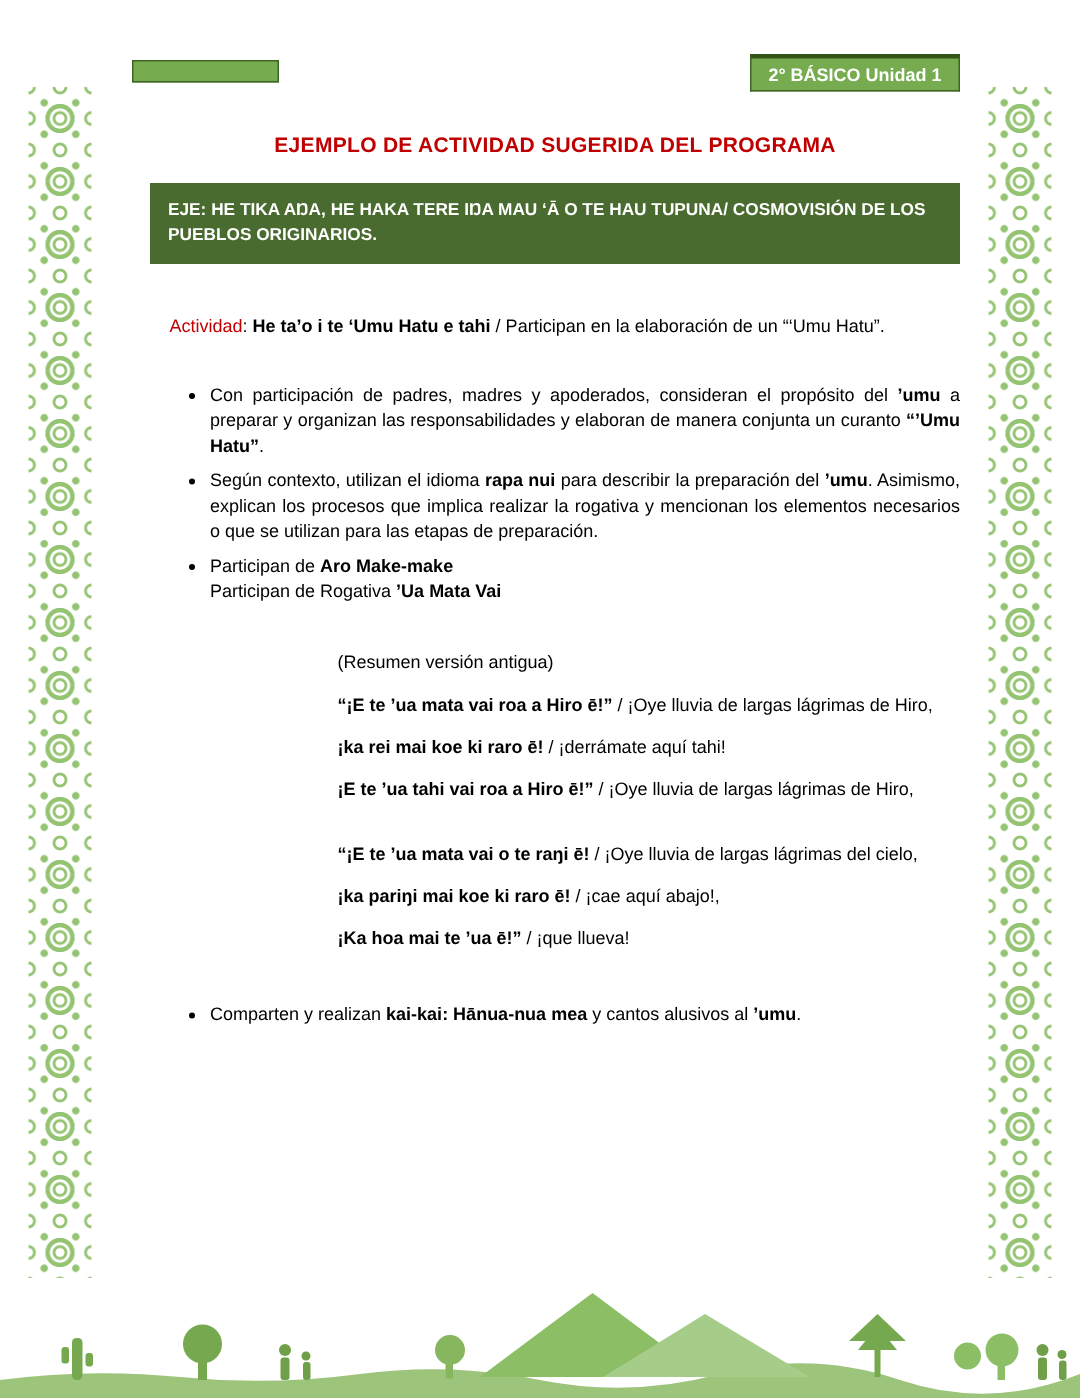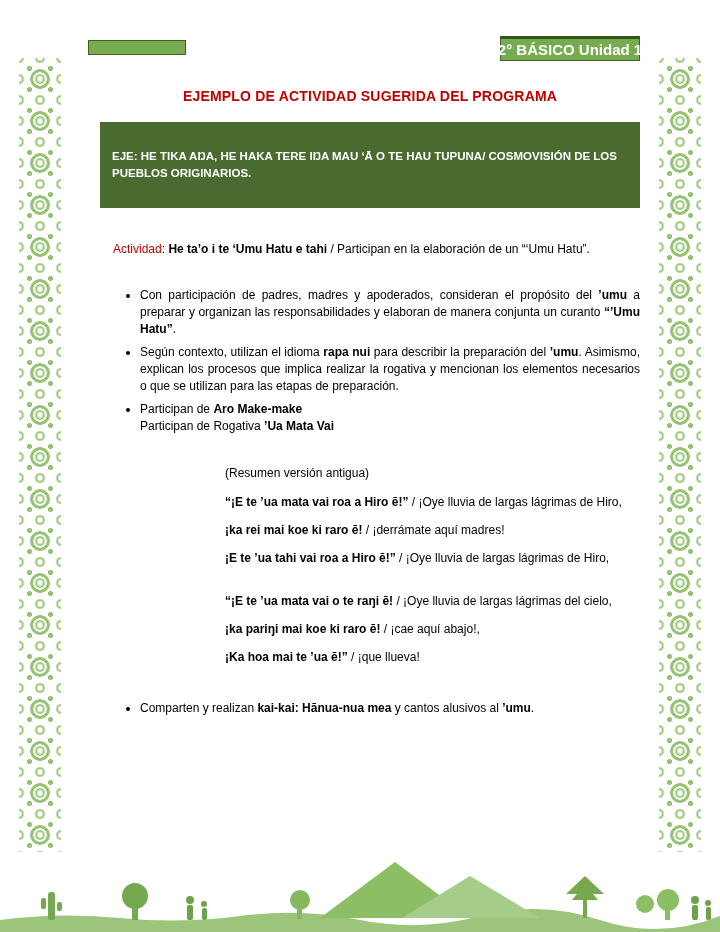--- a/index.html
+++ b/index.html
@@ -29,31 +29,31 @@
   .ornament.right{right:19px;}
   
   .accent-bar{
     position:absolute;top:40px;left:88px;width:96px;height:13px;
     background:var(--badge-green);border:1px solid #3E6322;
   }
   .badge{
     position:absolute;top:36px;right:80px;width:138px;height:21px;
     background:var(--badge-green);border:1px solid #3E6322;border-top:3px solid #33541B;
     display:flex;align-items:center;justify-content:center;
-    color:#fff;font-weight:bold;font-size:15px;white-space:nowrap;
+    color:#fff;font-weight:bold;font-size:12px;white-space:nowrap;
   }
   
   .content{position:absolute;left:100px;right:80px;top:88px;font-size:12px;}
   .title{
     font-size:14px;line-height:16px;margin:0 0 18px;text-align:center;
     color:var(--title-red);font-weight:bold;letter-spacing:.2px;
   }
   .banner{
     background:var(--banner-green);color:#fff;font-weight:bold;
-    font-size:11.5px;line-height:17px;padding:26px 12px;margin:0 0 33px;
+    font-size:11.5px;line-height:17px;padding:10px 12px;margin:0 0 33px;
   }
   .activity{margin:0 0 30px;padding-left:13px;line-height:16px;}
   .examples{margin:0 0 9px;line-height:16px;}
   ul.bullets{margin:0;padding-left:40px;line-height:17px;}
   ul.bullets li{margin-bottom:6px;}
   .just{text-align:justify;}
   .verse{margin-left:125px;line-height:16px;}
   .verse.old{margin-top:30px;}
   .verse.contemp{margin-top:27px;}
   .verse-head{margin:16px 0 13px;}
@@ -92,21 +92,21 @@
       <li class="just"><span>Según contexto, utilizan el idioma </span><span class="run-b">rapa nui</span><span> para describir la preparación del </span><span class="run-b">’umu</span><span>. Asimismo, explican los procesos que implica realizar la rogativa y mencionan los elementos necesarios o que se utilizan para las etapas de preparación.</span></li>
       <li>
         <div><span>Participan de </span><span class="run-b">Aro Make-make</span></div>
         <div><span>Participan de Rogativa </span><span class="run-b">’Ua Mata Vai</span></div>
       </li>
     </ul>
 
     <div class="verse old">
       <p class="verse-head">(Resumen versión antigua)</p>
       <p class="verse-line"><span class="run-b">“¡E te ’ua mata vai roa a Hiro ē!”</span><span> / ¡Oye lluvia de largas lágrimas de Hiro,</span></p>
-      <p class="verse-line"><span class="run-b">¡ka rei mai koe ki raro ē!</span><span> / ¡derrámate aquí madres!</span></p>
+      <p class="verse-line"><span class="run-b">¡ka rei mai koe ki raro ē!</span><span> / ¡derrámate aquí tahi!</span></p>
       <p class="verse-line"><span class="run-b">¡E te ’ua tahi vai roa a Hiro ē!”</span><span> / ¡Oye lluvia de largas lágrimas de Hiro,</span></p>
     </div>
 
     <div class="verse contemp">
       <p class="verse-line"><span class="run-b">“¡E te ’ua mata vai o te raŋi ē!</span><span> / ¡Oye lluvia de largas lágrimas del cielo,</span></p>
       <p class="verse-line"><span class="run-b">¡ka pariŋi mai koe ki raro ē!</span><span> / ¡cae aquí abajo!,</span></p>
       <p class="verse-line"><span class="run-b">¡Ka hoa mai te ’ua ē!”</span><span> / ¡que llueva!</span></p>
     </div>
 
     <ul class="bullets final">

